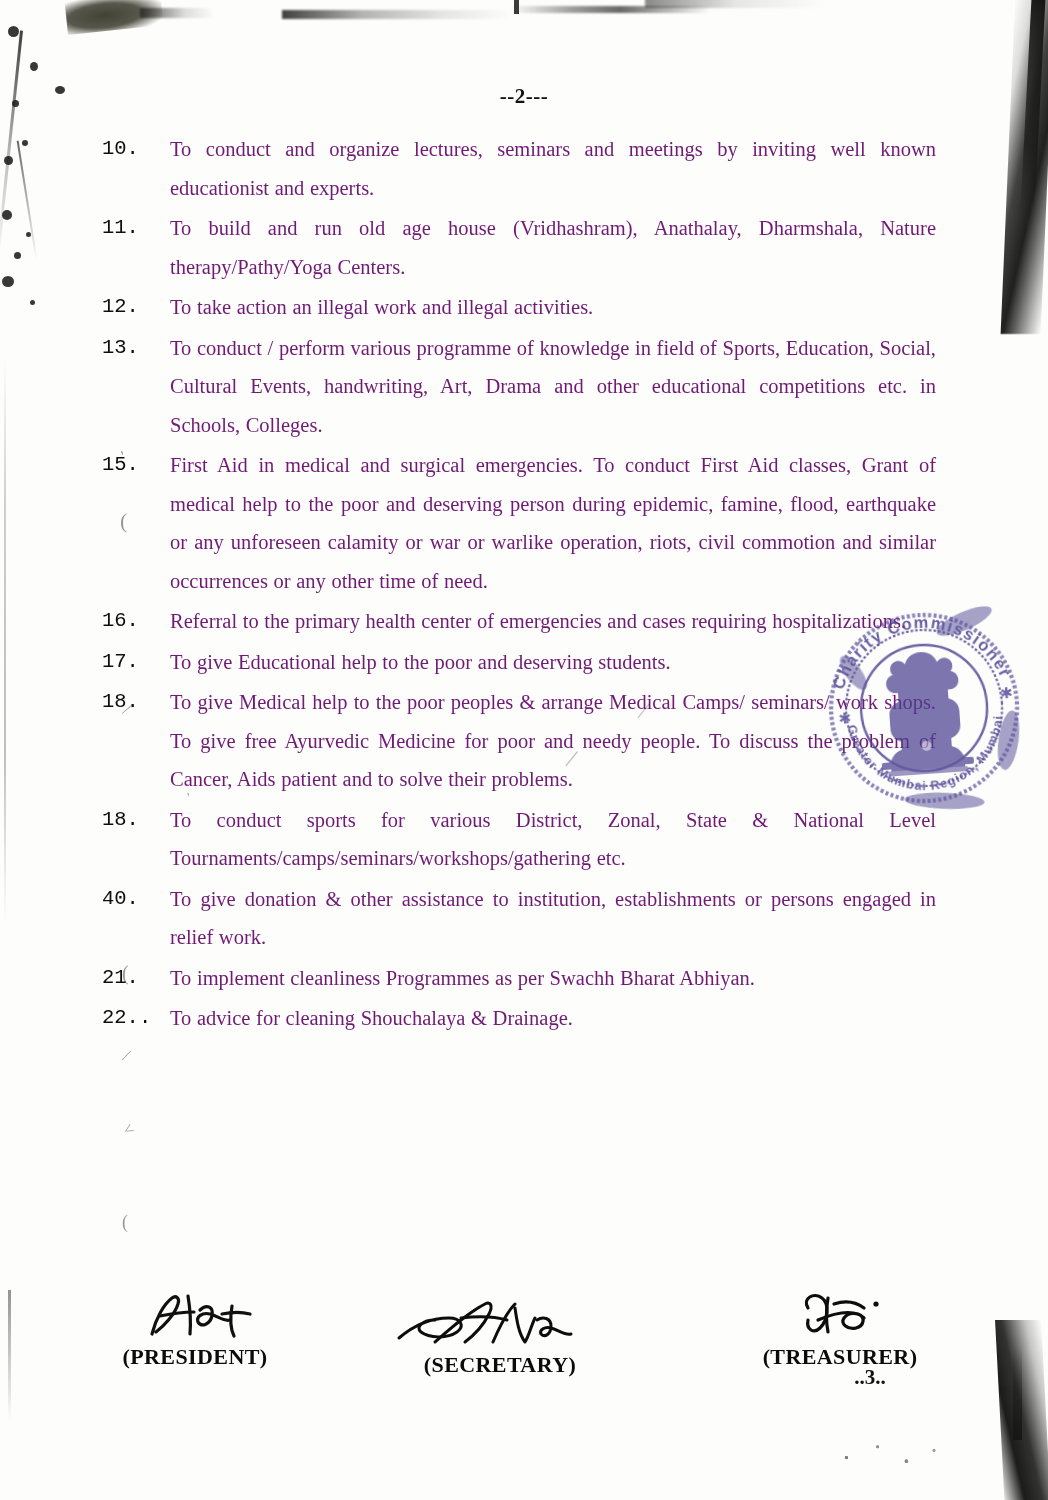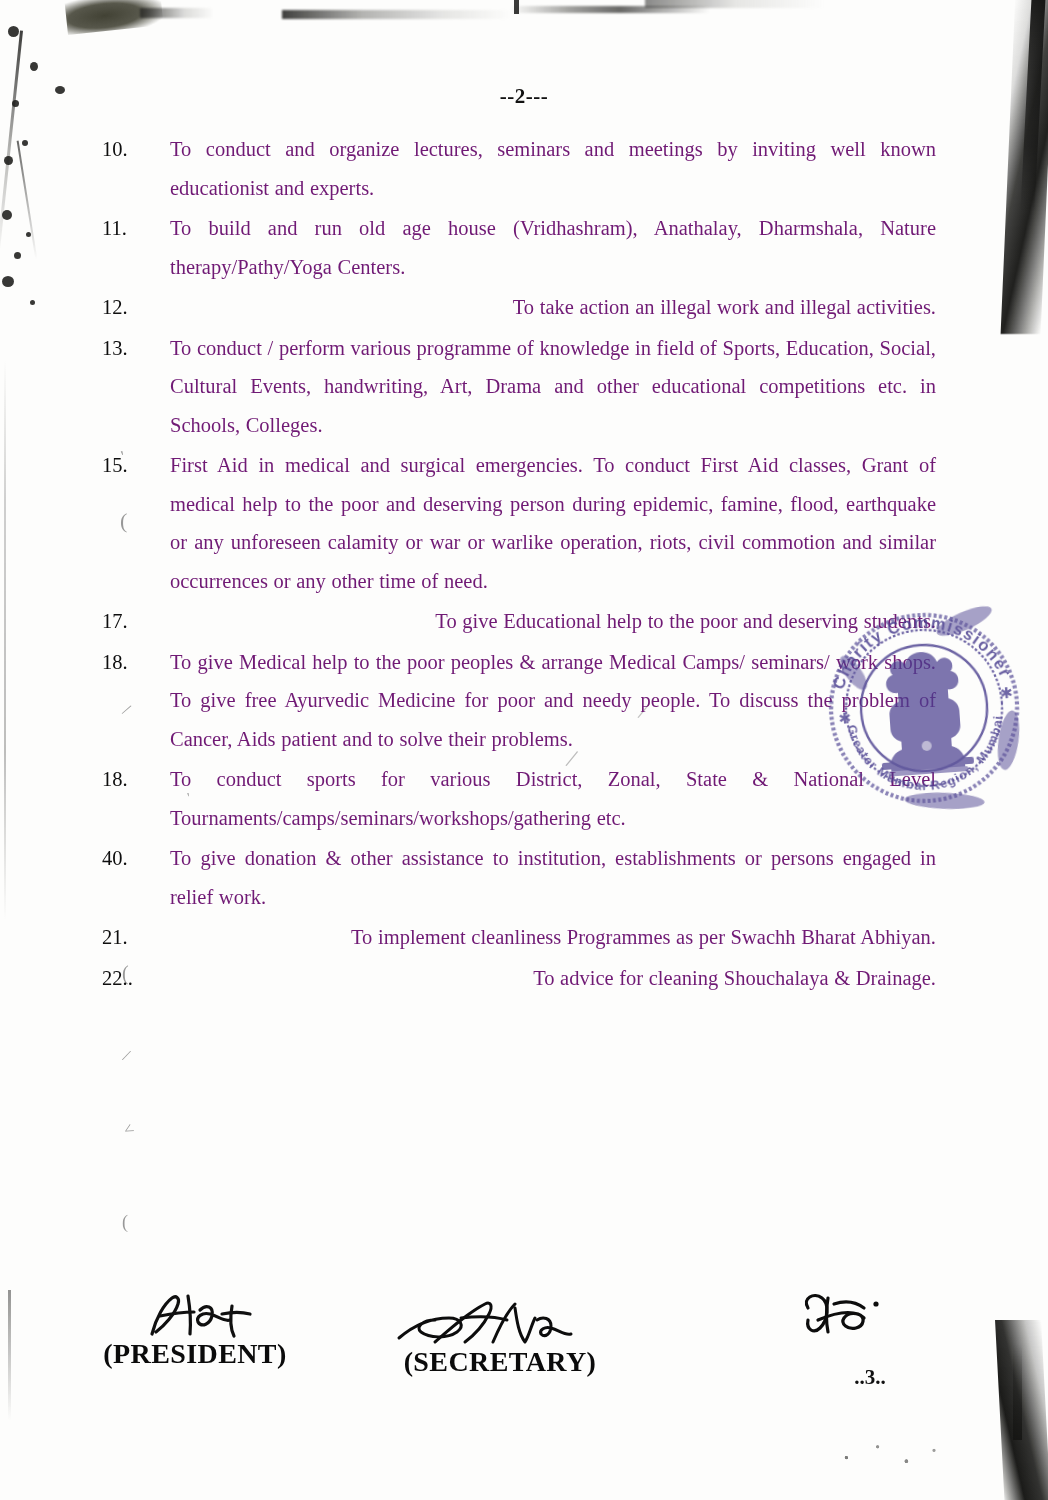--- a/index.html
+++ b/index.html
@@ -146,34 +146,34 @@
   .obj-row {
     display: flex;
     align-items: flex-start;
     margin-bottom: 2px;
   }
   .obj-num {
     flex: 0 0 68px;
     font-size: 20.5px;
     line-height: 38.5px;
     color: #0e0e0e;
-    font-family: Liberation Serif, serif;
+    font-family: Liberation Mono, monospace;
     padding-left: 2px;
   }
   .obj-text {
     flex: 1 1 auto;
     font-size: 20.5px;
     line-height: 38.5px;
     color: #701a75;
     font-family: "Liberation Serif", serif;
     text-align: justify;
     text-justify: inter-word;
     word-spacing: 0.5px;
   }
-  .obj-text.nojustify { text-align: right; margin-left: 8px; }
+  .obj-text.nojustify { text-align: left; }
 
   
   #stamp {
     position: absolute;
     left: 818px;
     top: 596px;
     width: 212px;
     height: 222px;
     pointer-events: none;
     opacity: 0.88;
@@ -188,21 +188,21 @@
     bottom: 26px;
     height: 54px;
   }
   .sig-label {
     position: absolute;
     left: 0; right: 0;
     bottom: 0;
     text-align: center;
     font-family: "Liberation Serif", serif;
     font-weight: bold;
-    font-size: 28px;
+    font-size: 22px;
     letter-spacing: 0.4px;
     color: #0b0b0b;
   }
   #sig-president { left: 60px;  top: 1290px; width: 270px; height: 80px; }
   #sig-secretary { left: 365px; top: 1298px; width: 270px; height: 80px; }
   #sig-treasurer { left: 700px; top: 1290px; width: 280px; height: 80px; }
 
   .page-number-bottom {
     position: absolute;
     top: 1365px;
@@ -291,20 +291,24 @@
       <div class="obj-num">13.</div>
       <div class="obj-text">To conduct / perform various programme of knowledge in field of Sports, Education, Social, Cultural Events, handwriting, Art, Drama and other educational competitions etc. in Schools, Colleges.</div>
     </div>
 
 
     <div class="obj-row">
       <div class="obj-num">15.</div>
       <div class="obj-text">First Aid in medical and surgical emergencies. To conduct First Aid classes, Grant of medical help to the poor and deserving person during epidemic, famine, flood, earthquake or any unforeseen calamity or war or warlike operation, riots, civil commotion and similar occurrences or any other time of need.</div>
     </div>
 
+    <div class="obj-row">
+      <div class="obj-num">16.</div>
+      <div class="obj-text">Referral to the primary health center of emergencies and cases requiring hospitalizations.</div>
+    </div>
 
     <div class="obj-row">
       <div class="obj-num">17.</div>
       <div class="obj-text nojustify">To give Educational help to the poor and deserving students.</div>
     </div>
 
     <div class="obj-row">
       <div class="obj-num">18.</div>
       <div class="obj-text">To give Medical help to the poor peoples &amp; arrange Medical Camps/ seminars/ work shops. To give free Ayurvedic Medicine for poor and needy people. To discuss the problem of Cancer, Aids patient and to solve their problems.</div>
     </div>
@@ -405,17 +409,18 @@
   <div class="sig-block" id="sig-treasurer">
     <svg class="sig-mark" viewBox="0 0 280 54">
       <g fill="none" stroke="#0d0d0d" stroke-width="3.2" stroke-linecap="round" stroke-linejoin="round">
         <path d="M108 18 C102 8 114 2 122 8 C130 14 128 30 120 38 C114 44 106 40 108 30"></path>
         <path d="M128 8 C126 20 126 32 128 42"></path>
         <path d="M118 30 C132 24 146 20 158 24 C166 27 164 36 156 38 C148 40 140 34 144 28 C148 22 158 22 164 28"></path>
         <path d="M134 14 C146 10 156 12 164 18"></path>
         <circle cx="176" cy="14" r="2.6" fill="#0d0d0d" stroke="none"></circle>
       </g>
     </svg>
+    <div class="sig-label">(TREASURER)</div>
   </div>
 
   <div class="page-number-bottom">..3..</div>
 
 </div>
 
 </body></html>

